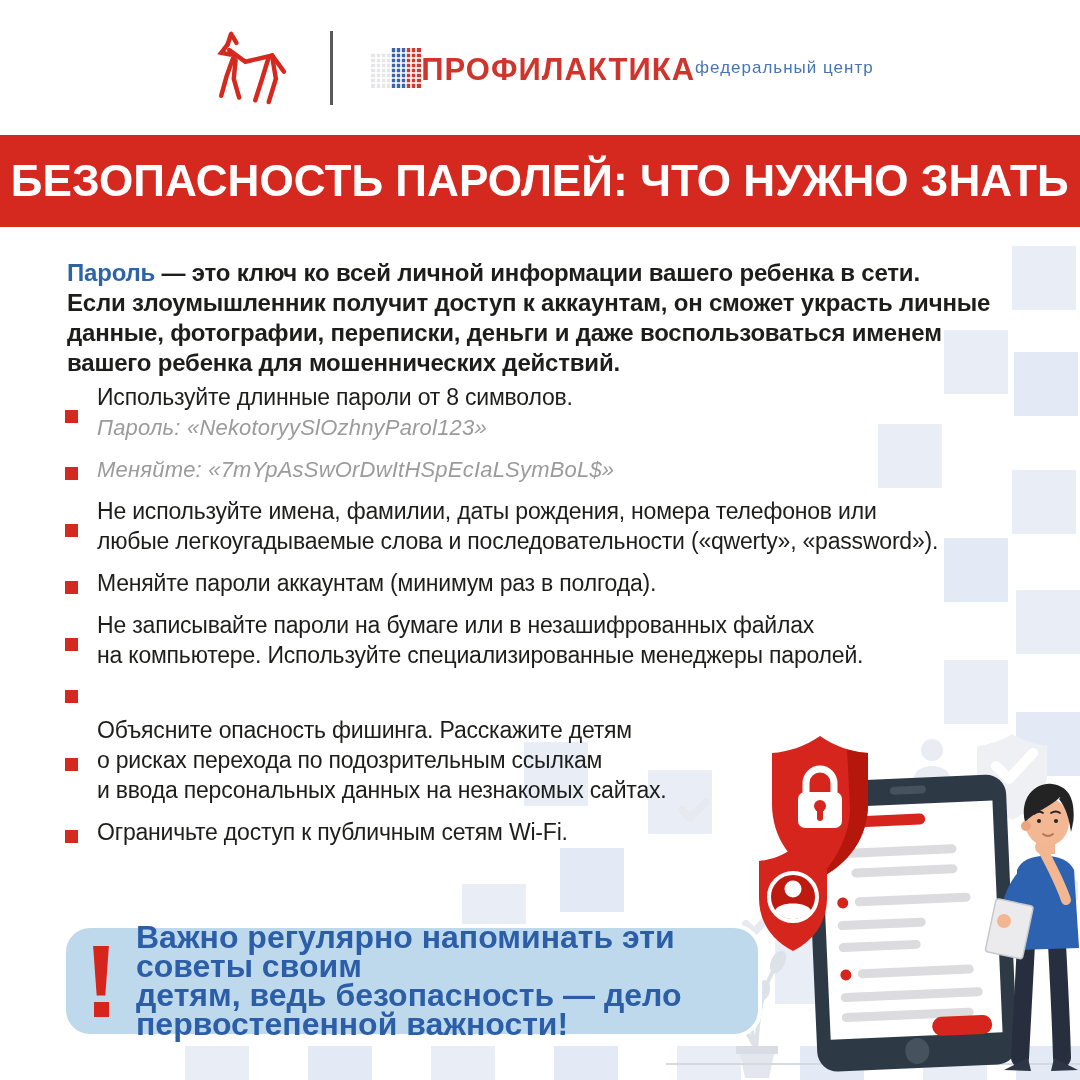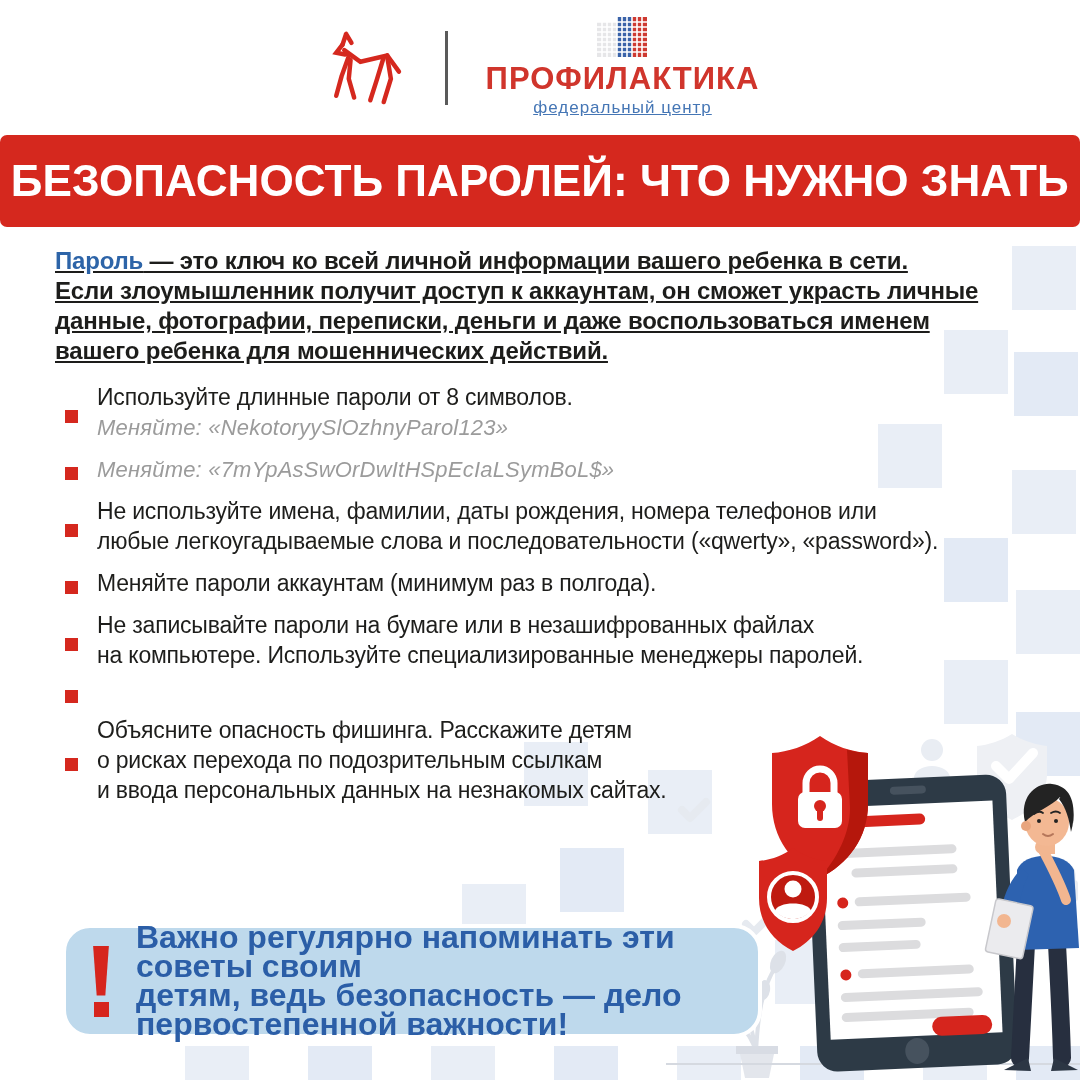--- a/index.html
+++ b/index.html
@@ -3,45 +3,45 @@
 <meta charset="utf-8">
 <style>
   html,body{margin:0;padding:0;background:#fff;}
   .poster{position:relative;width:1080px;height:1080px;overflow:hidden;background:#ffffff;
           font-family:"Liberation Sans",sans-serif;color:#1d1d1b;}
 
   
   .header{position:absolute;top:0;left:0;right:0;height:135px;display:flex;
           align-items:center;justify-content:center;gap:38px;z-index:3;background:#fff;}
   .logo-divider{width:3px;height:74px;background:#5a5a5a;}
-  .brand{display:flex;flex-direction:column;align-items:center;}
+  .brand{display:flex;align-items:center;}
   .brand-title{font-size:31px;font-weight:bold;color:#d0352c;letter-spacing:1px;margin-top:4px;}
-  .brand-subtitle{font-size:17px;color:#4576b5;letter-spacing:1px;margin-top:1px;text-decoration:underline;}
+  .brand-subtitle{font-size:17px;color:#4576b5;letter-spacing:1px;margin-top:1px;}
 
   
   .banner{position:absolute;top:135px;left:0;right:0;height:92px;background:#d5281e;
-          display:flex;align-items:center;justify-content:center;z-index:3;border-radius:7px;}
+          display:flex;align-items:center;justify-content:center;z-index:3;}
   .banner h1{margin:0;color:#fff;font-size:45px;font-weight:bold;letter-spacing:0;
              transform:scaleX(0.98);white-space:nowrap;}
 
   
   .pattern{position:absolute;left:0;top:0;width:64px;height:64px;z-index:1;background:transparent;
     box-shadow:
       1012px 246px #e9eef6, 944px 330px #e9eef6, 1014px 352px #e3eaf5,
       878px 424px #e9eef6, 1012px 470px #e9eef6, 944px 538px #e3eaf5,
       1016px 590px #e9eef6, 944px 660px #e9eef6, 1016px 712px #e3eaf5,
       524px 742px #e9eef6, 648px 770px #e9eef6, 560px 848px #e3eaf5,
       462px 884px #e9eef6, 775px 940px #e9eef6, 898px 928px #e3eaf5,
       185px 1046px #e9eef6, 308px 1046px #e3eaf5, 431px 1046px #e9eef6,
       554px 1046px #e3eaf5, 677px 1046px #e9eef6, 800px 1046px #e3eaf5,
       923px 1046px #e9eef6, 1016px 1046px #e3eaf5;}
 
   
-  .intro{position:absolute;left:55px;top:246px;width:960px;margin:0;z-index:2;
-         font-size:24px;font-weight:bold;line-height:30px;letter-spacing:-0.2px;color:#1d1d1b;text-decoration:underline;}
+  .intro{position:absolute;left:55px;top:246px;width:960px;margin:12px;z-index:2;
+         font-size:24px;font-weight:bold;line-height:30px;letter-spacing:-0.2px;color:#1d1d1b;}
   .intro .lead{color:#2d64a8;}
   .intro-rest{white-space:pre-line;}
 
   
   .bullets{position:absolute;left:55px;top:382px;width:990px;margin:0;padding:0;list-style:none;z-index:2;}
   .bullets li{display:flex;align-items:center;margin-bottom:12px;}
   .mark{flex:0 0 13px;width:13px;height:13px;background:#d5281e;margin:8px 19px 0 10px;}
   .tiptext{font-size:23px;line-height:30px;color:#1d1d1b;letter-spacing:-0.2px;}
   .t{white-space:pre-line;}
   .example{font-size:22px;line-height:28px;font-style:italic;color:#9b9b9b;margin-top:2px;
@@ -96,21 +96,21 @@
 
   <p class="intro"><span class="lead">Пароль</span><span class="intro-rest"> — это ключ ко всей личной информации вашего ребенка в сети.
 Если злоумышленник получит доступ к аккаунтам, он сможет украсть личные
 данные, фотографии, переписки, деньги и даже воспользоваться именем
 вашего ребенка для мошеннических действий.</span></p>
 
   <ul class="bullets">
     <li>
       <span class="mark"></span>
       <div class="tiptext"><span class="t">Используйте длинные пароли от 8 символов.</span>
-        <div class="example">Меняйте: «NekotoryySlOzhnyParol123»</div></div>
+        <div class="example">Пароль: «NekotoryySlOzhnyParol123»</div></div>
     </li>
     <li>
       <span class="mark"></span>
       <div class="tiptext">
         <div class="example">Меняйте: «7mYpAsSwOrDwItHSpEcIaLSymBoL$»</div></div>
     </li>
     <li>
       <span class="mark"></span>
       <div class="tiptext"><span class="t">Не используйте имена, фамилии, даты рождения, номера телефонов или
 любые легкоугадываемые слова и последовательности («qwerty», «password»).</span></div>
@@ -125,20 +125,24 @@
 на компьютере. Используйте специализированные менеджеры паролей.</span></div>
     </li>
     <li>
       <span class="mark"></span>
     </li>
     <li>
       <span class="mark"></span>
       <div class="tiptext"><span class="t">Объясните опасность фишинга. Расскажите детям
 о рисках перехода по подозрительным ссылкам
 и ввода персональных данных на незнакомых сайтах.</span></div>
+    </li>
+    <li>
+      <span class="mark"></span>
+      <div class="tiptext"><span class="t">Ограничьте доступ к публичным сетям Wi-Fi.</span></div>
     </li>
   </ul>
 
   <div class="callout">
     <div class="excl">
       <div class="excl-bar"></div>
       <div class="excl-dot"></div>
     </div>
     <div class="callout-text">Важно регулярно напоминать эти советы своим
 детям, ведь безопасность — дело

